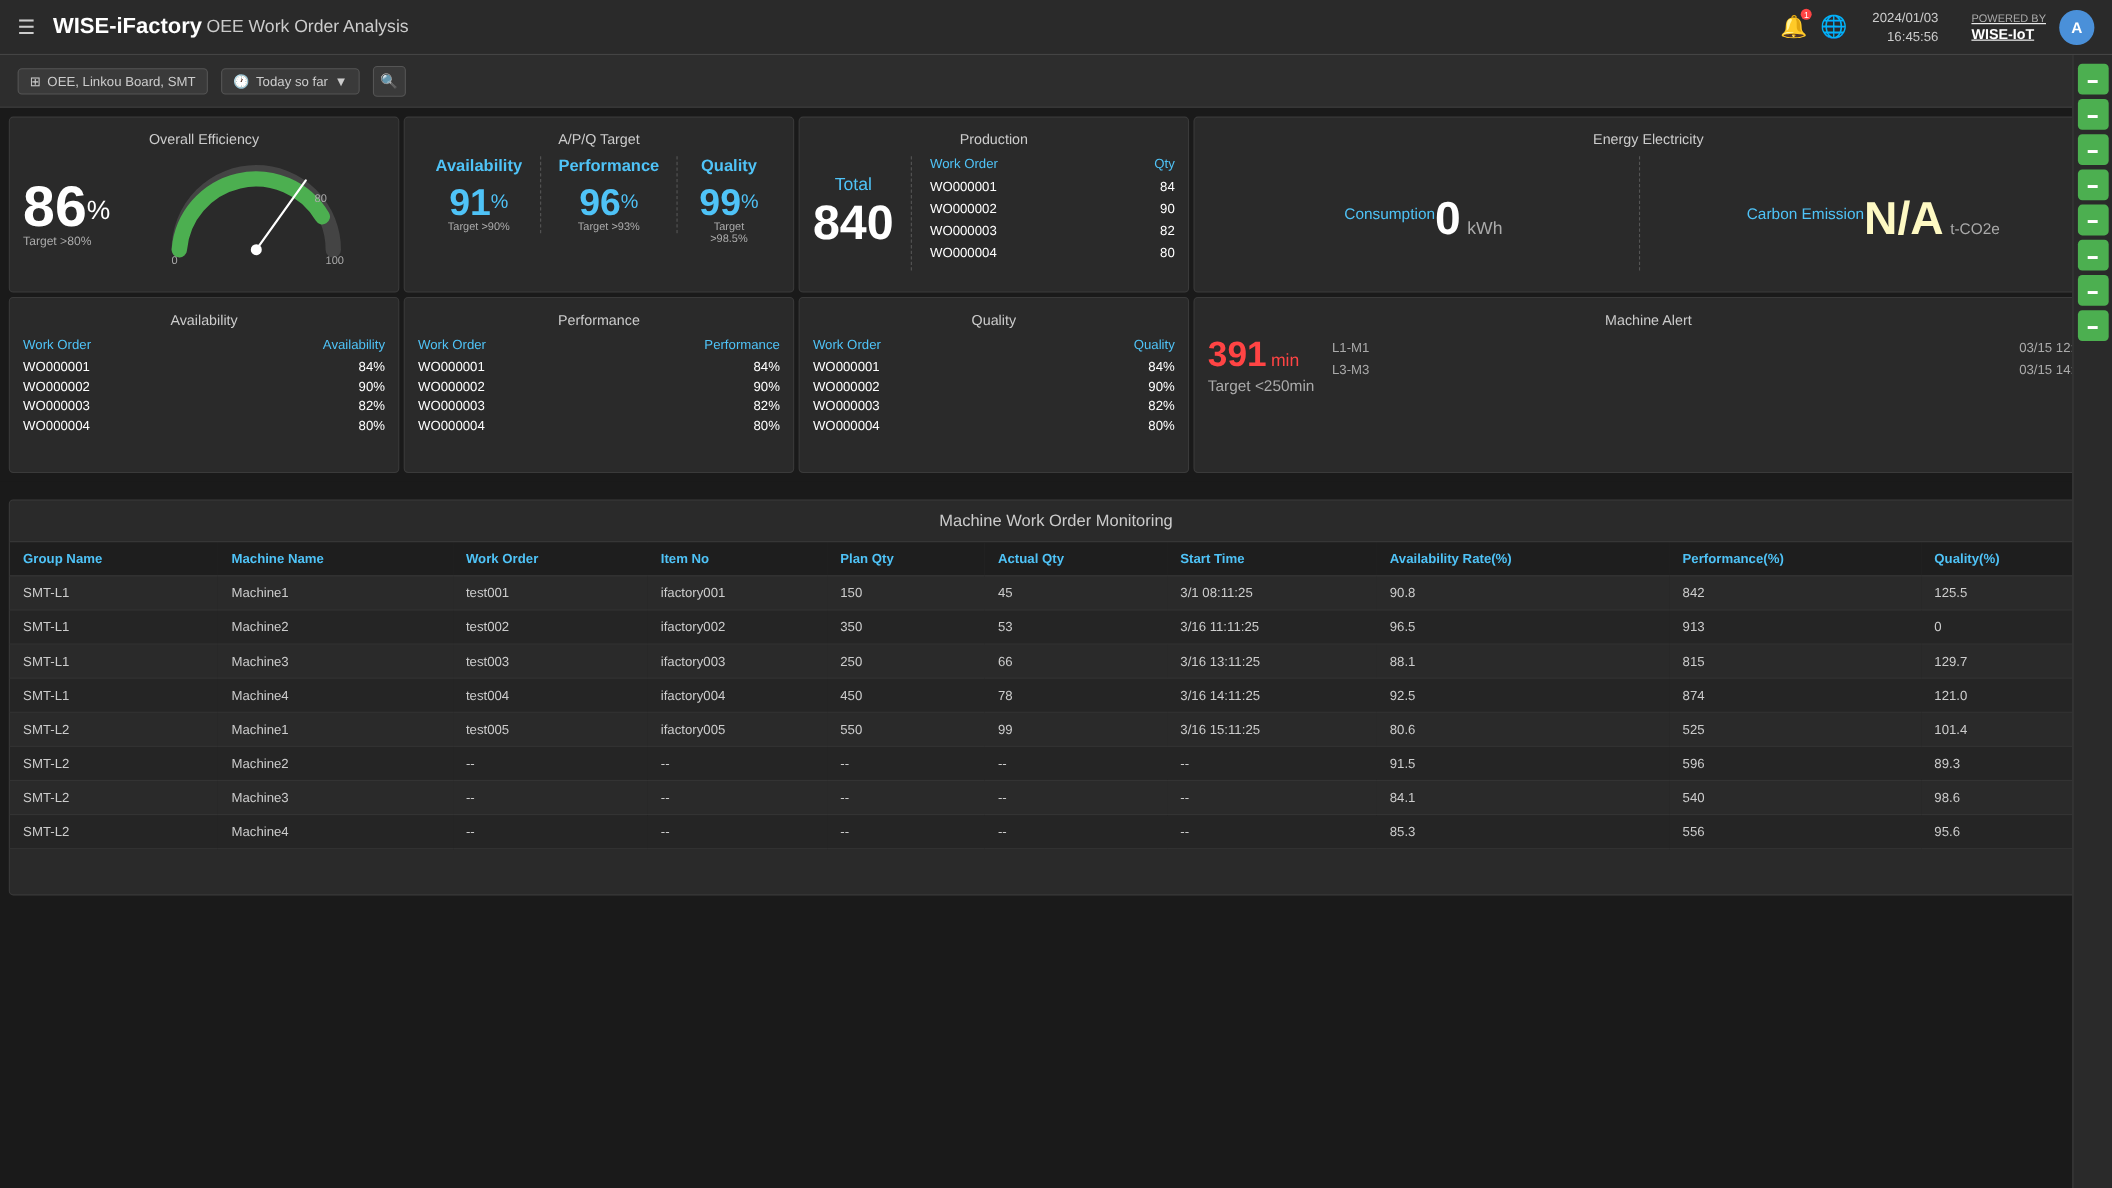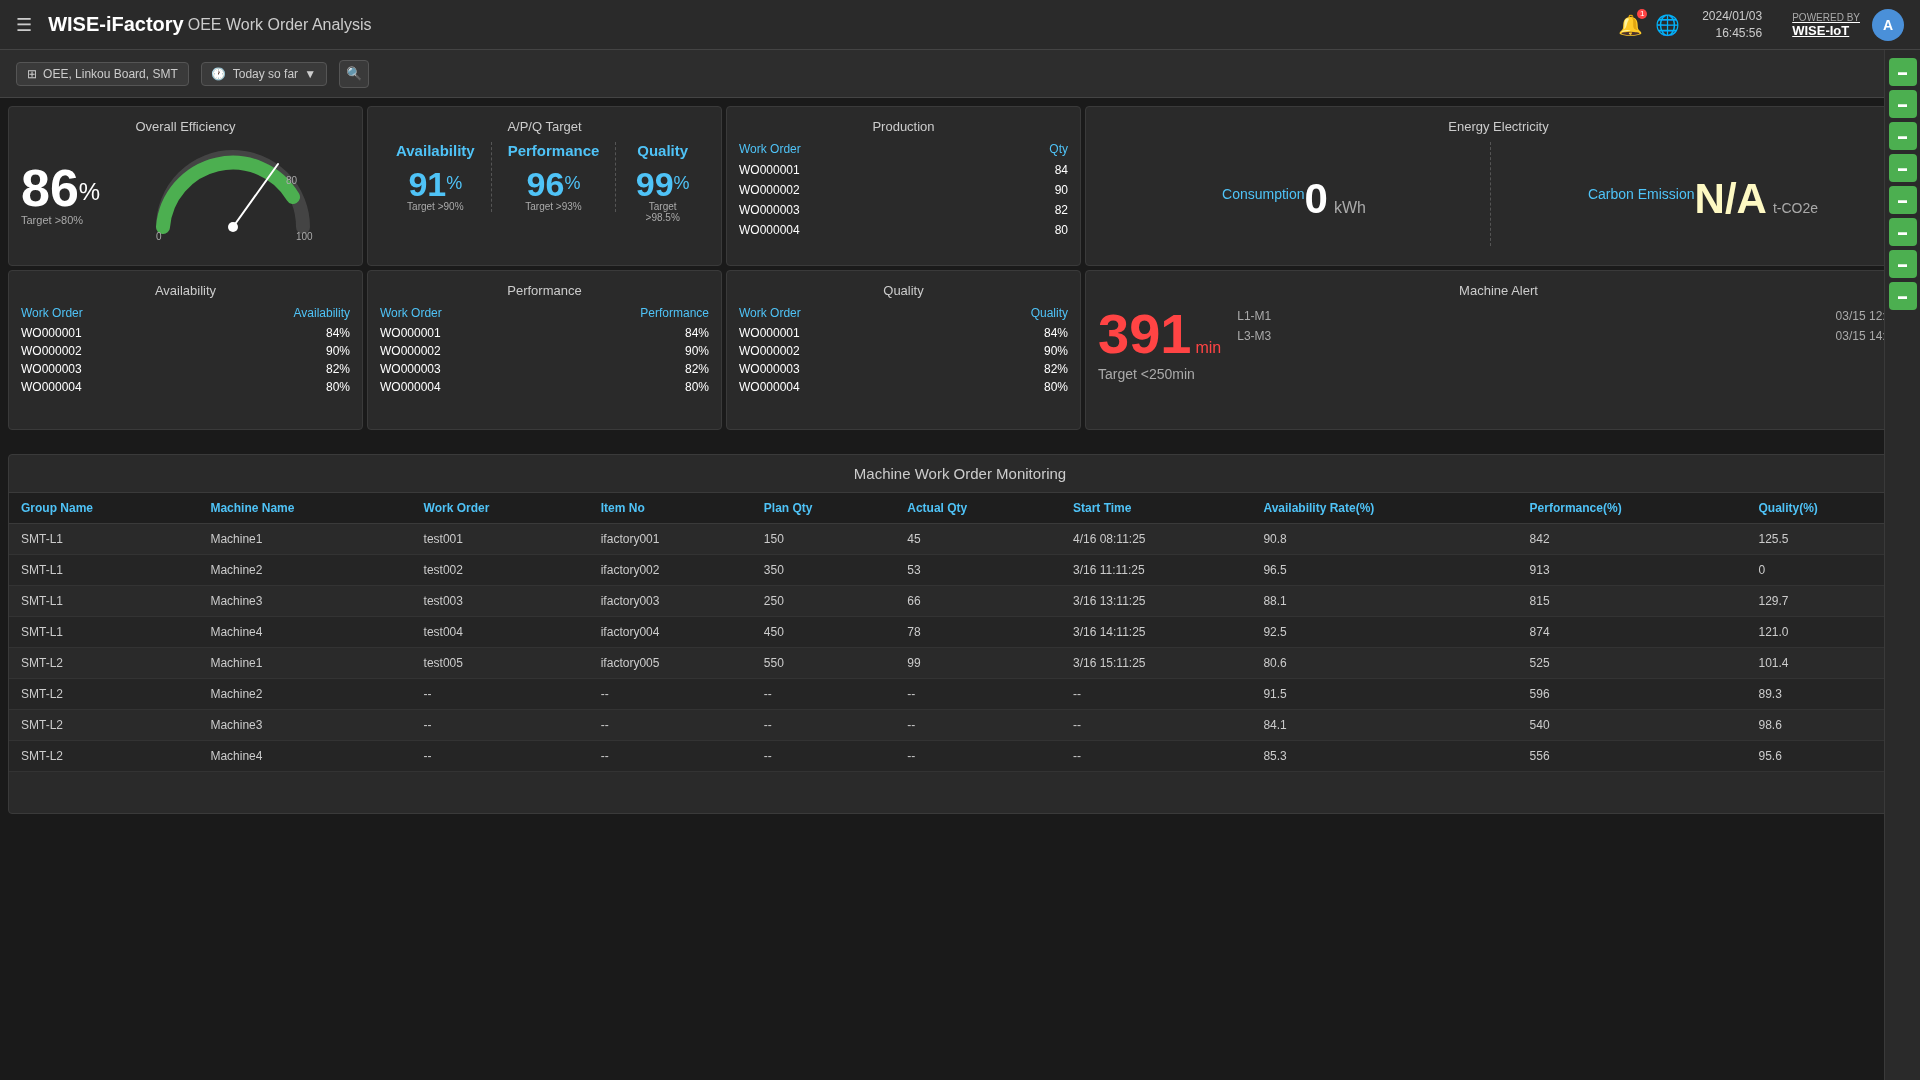--- a/index.html
+++ b/index.html
@@ -196,20 +196,24 @@
           <span>Target</span>
           <span>&gt;98.5%</span>
         </div>
       </div>
     </div>
   </div>
 
   <div class="card prod-card">
     <div class="card-title">Production</div>
     <div class="prod-content">
+      <div class="prod-total">
+        <div style="font-size:16px; color:#4fc3f7;">Total</div>
+        <div style="font-size:44px; font-weight:bold; color:#fff;">840</div>
+      </div>
       <div class="prod-orders">
         <div class="prod-orders-header">
           <span style="font-size:12px; color:#4fc3f7;">Work Order</span>
           <span style="font-size:12px; color:#4fc3f7;">Qty</span>
         </div>
         <div id="prod-rows">
             <div class="prod-row">
               <span>WO000001</span>
               <span>84</span>
             </div>
@@ -326,21 +330,21 @@
           <span>80%</span>
         </div>
       </div>
   </div>
 
   <div class="card alert-card">
     <div class="card-title">Machine Alert</div>
     <div class="alert-content">
       <div>
         <div style="display:flex; align-items:baseline; gap:4px;">
-          <span style="font-size:56px; font-weight:bold; color:#ff4444; line-height:1;">391</span>
+          <span style="font-size:32px; font-weight:bold; color:#ff4444; line-height:1;">391</span>
           <span style="font-size:16px; color:#ff4444;">min</span>
         </div>
         <div style="font-size:14px; color:#aaa; margin-top:4px;">Target &lt;250min</div>
       </div>
       <div class="alert-machines">
         <div id="alert-machine-rows">
             <div class="alert-machine-row">
               <span style="color:#aaa;">L1-M1</span>
               <span style="color:#aaa; margin-left:16px;">03/15 12:35</span>
             </div>
@@ -374,21 +378,21 @@
           </tr>
       </thead>
       <tbody id="table-body">
           <tr>
             <td>SMT-L1</td>
             <td>Machine1</td>
             <td>test001</td>
             <td>ifactory001</td>
             <td>150</td>
             <td>45</td>
-            <td>4/16 08:11:25</td>
+            <td>3/1 08:11:25</td>
             <td>90.8</td>
             <td>842</td>
             <td>125.5</td>
           </tr>
           <tr>
             <td>SMT-L1</td>
             <td>Machine2</td>
             <td>test002</td>
             <td>ifactory002</td>
             <td>350</td>

